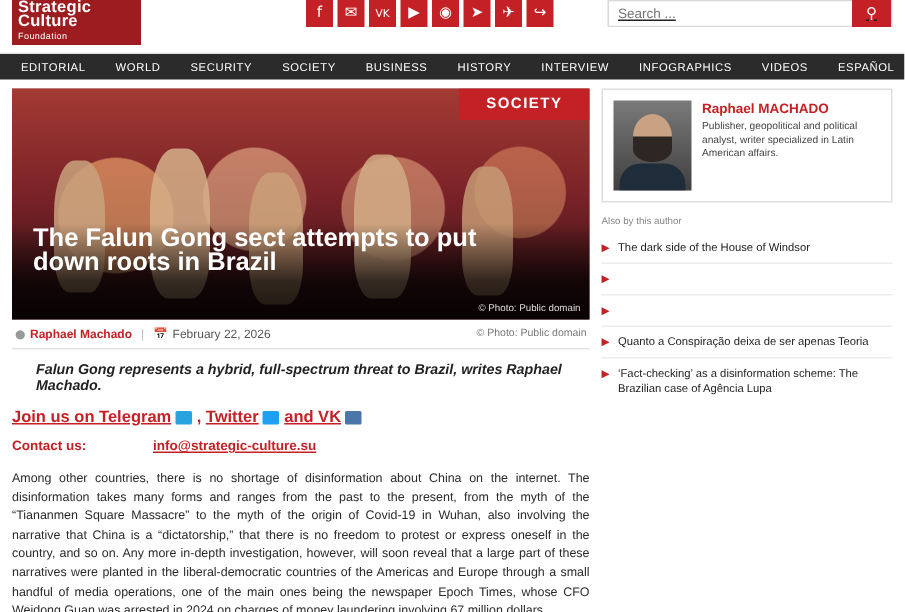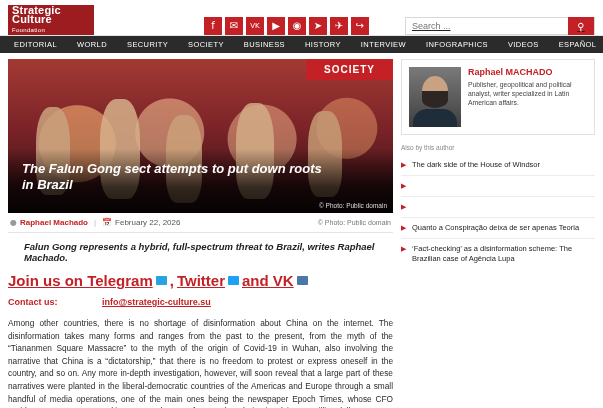--- a/index.html
+++ b/index.html
@@ -12,21 +12,21 @@
     font-size: 11px;
     color: #222;
   }
   .page { width:603px; height:408px; position:relative; background:#fff; }
 
   
   .header {
     height: 36px;
     background: #ffffff;
     display: flex;
-    align-items: flex-end;
+    align-items: flex-start;
     padding: 0 8px;
     border-bottom: 1px solid #e4e4e4;
   }
   .logo {
     width: 86px; height: 30px;
     background: #9d1c20;
     color: #fff;
     display: flex; flex-direction: column;
     justify-content: center;
     padding: 2px 4px;
@@ -116,22 +116,22 @@
     position:absolute; right:0; top:0;
     background:#c42126; color:#fff;
     font-size:10px; font-weight:bold; letter-spacing:1px;
     padding: 5px 18px;
   }
   .hero-shade {
     position:absolute; left:0; right:0; bottom:0; height:64px;
     background: linear-gradient(180deg, rgba(0,0,0,0) 0%, rgba(0,0,0,.72) 60%, rgba(0,0,0,.85) 100%);
   }
   .hero-title {
-    position:absolute; left:14px; bottom:20px; right:70px;
-    color:#fff; font-size:13px; font-weight:bold; line-height:16px;font-style:italic;
+    position:absolute; left:14px; bottom:30px; right:70px;
+    color:#fff; font-size:17px; font-weight:bold; line-height:16px;
   }
   .hero-credit {
     position:absolute; right:6px; bottom:4px;
     color:#ddd; font-size:6.5px;
   }
 
   
   .metabar {
     display:flex; align-items:center;
     border-bottom: 1px solid #e3e3e3;
@@ -144,21 +144,21 @@
   .metabar .photo { margin-left:auto; color:#777; font-size:7px; }
   .cam { color:#999; margin-right:3px; font-family:"DejaVu Sans", sans-serif; }
   .cal { color:#999; margin-right:3px; font-family:"DejaVu Sans", sans-serif; }
 
   .lede {
     font-style: italic; font-weight: bold;
     font-size: 9.5px; color:#222;
     margin: 8px 0 9px 16px;
   }
   .joinline {
-    font-size: 15px; color:#c42126; font-weight:bold;
+    font-size: 11px; color:#c42126; font-weight:bold;
     margin-bottom: 8px; display:flex; align-items:center; gap:3px;
   }
   .joinline .lnk { color:#c42126; text-decoration:underline; }
   .chip {
     display:inline-block; width:11px; height:9px; background:#27a3e0;
     vertical-align:middle; border-radius:1px;
   }
   .chip.tw { background:#1da1f2; }
   .chip.vk { background:#4a76a8; }
   .contactline {

